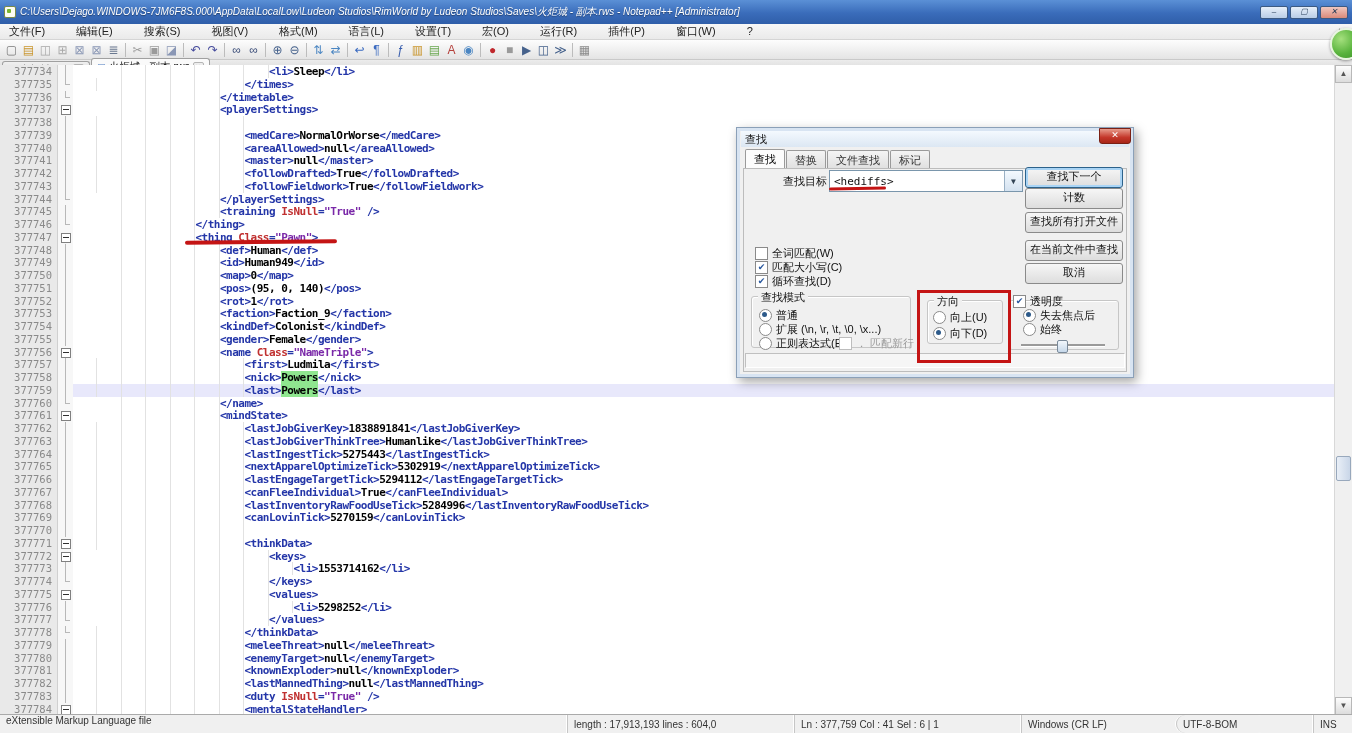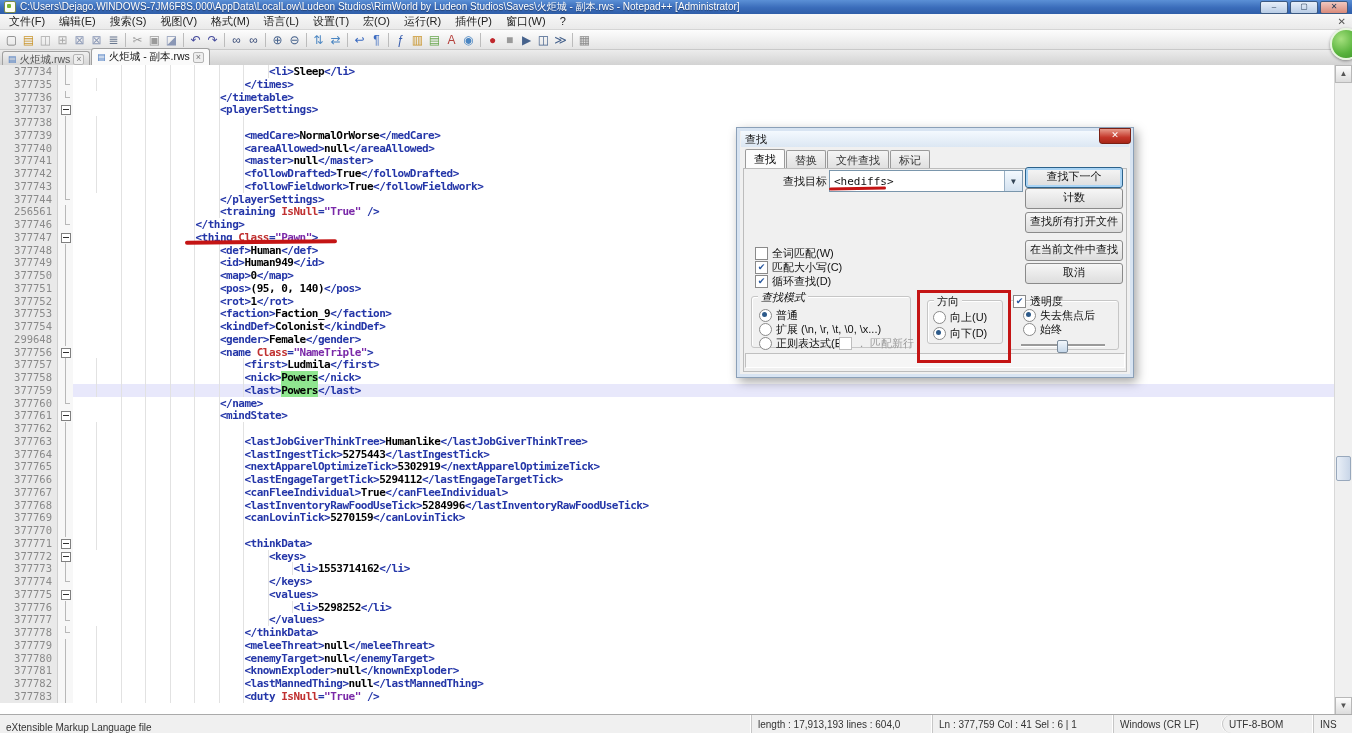--- a/index.html
+++ b/index.html
@@ -1,34 +1,34 @@
 <!DOCTYPE html>
 <html><head>
 <meta charset="utf-8">
 <style>
   html,body{margin:0;padding:0;width:1352px;height:733px;overflow:hidden;
     font-family:"Liberation Sans",sans-serif;background:#4a4a4a;}
   .window{position:relative;width:1352px;height:733px;background:#f0f0f0;overflow:hidden;}
 
   
-  .titlebar{height:14px;background:linear-gradient(#5b90d6,#3a6cba 55%,#2f5ea9);
-    display:flex;align-items:center;padding:0 4px;color:#fff;font-size:10px;}
+  .titlebar{height:24px;background:linear-gradient(#5b90d6,#3a6cba 55%,#2f5ea9);
+    display:flex;align-items:center;padding:0 4px;color:#fff;font-size:10px;font-style:italic;}
   .app-icon{width:10px;height:10px;background:#fdfdf4;border:1px solid #7a8a4a;border-radius:2px;
     margin-right:4px;position:relative;flex:none;}
   .app-icon::after{content:"";position:absolute;left:2px;top:2px;width:4px;height:4px;
     background:#79b531;border-radius:1px;}
   .title-text{white-space:nowrap;overflow:hidden;flex:1;text-shadow:0 1px 1px rgba(0,0,0,.4);}
   .win-controls{display:flex;gap:2px;flex:none;}
   .win-btn{width:26px;height:11px;background:linear-gradient(#e7eff9,#b9cde6);
     border:1px solid #3c5a82;border-radius:2px;font-size:8px;line-height:10px;text-align:center;color:#243a55;}
   .win-btn.close{background:linear-gradient(#f0c8c0,#d98a7a);}
 
   
   .menubar{height:15px;background:linear-gradient(#f7f7f7,#eaeaea);border-bottom:1px solid #d5d5d5;
-    display:flex;align-items:center;font-size:11px;color:#222;padding-left:2px;}
+    display:flex;align-items:center;font-size:11px;color:#222;padding-left:2px;gap:17px;}
   .mi{padding:0 7px;line-height:15px;}
   .menubar .mdi-close{margin-left:auto;margin-right:6px;color:#555;font-size:10px;}
 
   
   .toolbar{height:19px;background:linear-gradient(#fdfdfd,#e4e4e4);border-bottom:1px solid #c9c9c9;
     display:flex;align-items:center;padding-left:3px;}
   .tbtn{width:17px;height:16px;display:flex;align-items:center;justify-content:center;
     font-size:12px;border-radius:2px;flex:none;}
   .tsep{width:1px;height:14px;background:#bcbcbc;margin:0 3px;flex:none;}
 
@@ -68,21 +68,21 @@
   
   .vscroll{width:17px;flex:none;background:#f0f0f0;border-left:1px solid #d8d8d8;position:relative;}
   .varrow{position:absolute;left:0;right:0;height:16px;background:linear-gradient(#fdfdfd,#dcdcdc);
     border:1px solid #b8b8b8;font-size:8px;color:#555;text-align:center;line-height:15px;}
   .varrow.up{top:0;} .varrow.down{bottom:0;}
   .vthumb{position:absolute;left:1px;right:1px;top:391px;height:23px;
     background:linear-gradient(to right,#e9eff7,#c9d6e8);border:1px solid #98a8bc;border-radius:2px;}
 
   
   .statusbar{position:absolute;left:0;right:0;bottom:0;height:18px;background:#f0f0f0;
-    border-top:1px solid #aaa;display:flex;align-items:flex-end;font-size:10px;color:#333;}
+    border-top:1px solid #aaa;display:flex;align-items:flex-start;font-size:10px;color:#333;gap:46px;}
   .sb{border-left:1px solid #c6c6c6;box-shadow:-1px 0 0 #fff;height:100%;display:flex;
     align-items:center;padding:0 6px;white-space:nowrap;overflow:hidden;flex:none;}
   .sb-doc{flex:1;padding:0 6px;white-space:nowrap;overflow:hidden;}
   .s2{width:168px;} .s3{width:168px;} .s4{width:96px;} .s5{width:78px;border-radius:9px;} .s6{width:26px;}
 
   
   .dialog{position:absolute;left:736px;top:127px;width:396px;height:249px;background:#f0f0f0;
     border:1px solid #8ba0b8;box-shadow:inset 0 0 0 3px #d8e4f2,3px 4px 10px rgba(0,0,0,.35);
     font-size:11px;color:#111;}
   .dlg-title{position:absolute;left:4px;right:4px;top:3px;height:16px;
@@ -358,21 +358,21 @@
         </div>
         <div class="cl">
           <div class="num">377744</div>
           <div class="fold">
             <div class="fline half"></div>
             <div class="fstub"></div>
           </div>
           <span class="txt"><div class="guides" style="width: 146.88px;"></div><span>                        <span class="xt">&lt;/playerSettings</span><span class="xt">&gt;</span></span></span>
         </div>
         <div class="cl">
-          <div class="num">256561</div>
+          <div class="num">377745</div>
           <div class="fold">
             <div class="fline"></div>
           </div>
           <span class="txt"><div class="guides" style="width: 146.88px;"></div><span>                        <span class="xt">&lt;training</span> <span class="xa">IsNull</span><span class="xt">=</span><span class="xv">"True"</span><span class="xt"> /&gt;</span></span></span>
         </div>
         <div class="cl">
           <div class="num">377746</div>
           <div class="fold">
             <div class="fline half"></div>
             <div class="fstub"></div>
@@ -429,21 +429,21 @@
           <span class="txt"><div class="guides" style="width: 146.88px;"></div><span>                        <span class="xt">&lt;faction</span><span class="xt">&gt;</span>Faction_9<span class="xt">&lt;/faction</span><span class="xt">&gt;</span></span></span>
         </div>
         <div class="cl">
           <div class="num">377754</div>
           <div class="fold">
             <div class="fline"></div>
           </div>
           <span class="txt"><div class="guides" style="width: 146.88px;"></div><span>                        <span class="xt">&lt;kindDef</span><span class="xt">&gt;</span>Colonist<span class="xt">&lt;/kindDef</span><span class="xt">&gt;</span></span></span>
         </div>
         <div class="cl">
-          <div class="num">299648</div>
+          <div class="num">377755</div>
           <div class="fold">
             <div class="fline"></div>
           </div>
           <span class="txt"><div class="guides" style="width: 146.88px;"></div><span>                        <span class="xt">&lt;gender</span><span class="xt">&gt;</span>Female<span class="xt">&lt;/gender</span><span class="xt">&gt;</span></span></span>
         </div>
         <div class="cl">
           <div class="num">377756</div>
           <div class="fold">
             <div class="fbox"></div>
           </div>
@@ -483,21 +483,21 @@
           <div class="fold">
             <div class="fbox"></div>
           </div>
           <span class="txt"><div class="guides" style="width: 146.88px;"></div><span>                        <span class="xt">&lt;mindState</span><span class="xt">&gt;</span></span></span>
         </div>
         <div class="cl">
           <div class="num">377762</div>
           <div class="fold">
             <div class="fline"></div>
           </div>
-          <span class="txt"><div class="guides" style="width: 171.36px;"></div></span>
+          <span class="txt"><div class="guides" style="width: 171.36px;"></div><span>                            <span class="xt">&lt;lastJobGiverKey</span><span class="xt">&gt;</span>1838891841<span class="xt">&lt;/lastJobGiverKey</span><span class="xt">&gt;</span></span></span>
         </div>
         <div class="cl">
           <div class="num">377763</div>
           <div class="fold">
             <div class="fline"></div>
           </div>
           <span class="txt"><div class="guides" style="width: 171.36px;"></div><span>                            <span class="xt">&lt;lastJobGiverThinkTree</span><span class="xt">&gt;</span>Humanlike<span class="xt">&lt;/lastJobGiverThinkTree</span><span class="xt">&gt;</span></span></span>
         </div>
         <div class="cl">
           <div class="num">377764</div>
@@ -634,20 +634,27 @@
             <div class="fline"></div>
           </div>
           <span class="txt"><div class="guides" style="width: 171.36px;"></div><span>                            <span class="xt">&lt;lastMannedThing</span><span class="xt">&gt;</span>null<span class="xt">&lt;/lastMannedThing</span><span class="xt">&gt;</span></span></span>
         </div>
         <div class="cl">
           <div class="num">377783</div>
           <div class="fold">
             <div class="fline"></div>
           </div>
           <span class="txt"><div class="guides" style="width: 171.36px;"></div><span>                            <span class="xt">&lt;duty</span> <span class="xa">IsNull</span><span class="xt">=</span><span class="xv">"True"</span><span class="xt"> /&gt;</span></span></span>
+        </div>
+        <div class="cl">
+          <div class="num">377784</div>
+          <div class="fold">
+            <div class="fbox"></div>
+          </div>
+          <span class="txt"><div class="guides" style="width: 171.36px;"></div><span>                            <span class="xt">&lt;mentalStateHandler</span><span class="xt">&gt;</span></span></span>
         </div>
       </div>
     <div class="vscroll">
       <div class="varrow up">▲</div>
       <div class="vthumb"></div>
       <div class="varrow down">▼</div>
     </div>
   </div>
 
   <div class="statusbar">
@@ -693,21 +700,21 @@
         <div class="chk-row" style="left: 18px; top: 132px;">
           <span class="cb">✔</span>
           <span>匹配大小写(C)</span>
         </div>
         <div class="chk-row" style="left: 18px; top: 146px;">
           <span class="cb">✔</span>
           <span>循环查找(D)</span>
         </div>
       </div>
 
-    <div class="groupbox" style="left:14px;top:168px;width:158px;height:50px;font-style:italic;">
+    <div class="groupbox" style="left:14px;top:168px;width:158px;height:50px;">
       <span class="gb-legend">查找模式</span>
     </div>
     <div class="groupbox" style="left:190px;top:172px;width:74px;height:42px;">
       <span class="gb-legend">方向</span>
     </div>
     <div class="groupbox" style="left:272px;top:172px;width:108px;height:48px;"></div>
     <div id="dlgRadios">
         <div class="rad-row" style="left: 22px; top: 180px;">
           <span class="rb">
             <span class="dot"></span>

